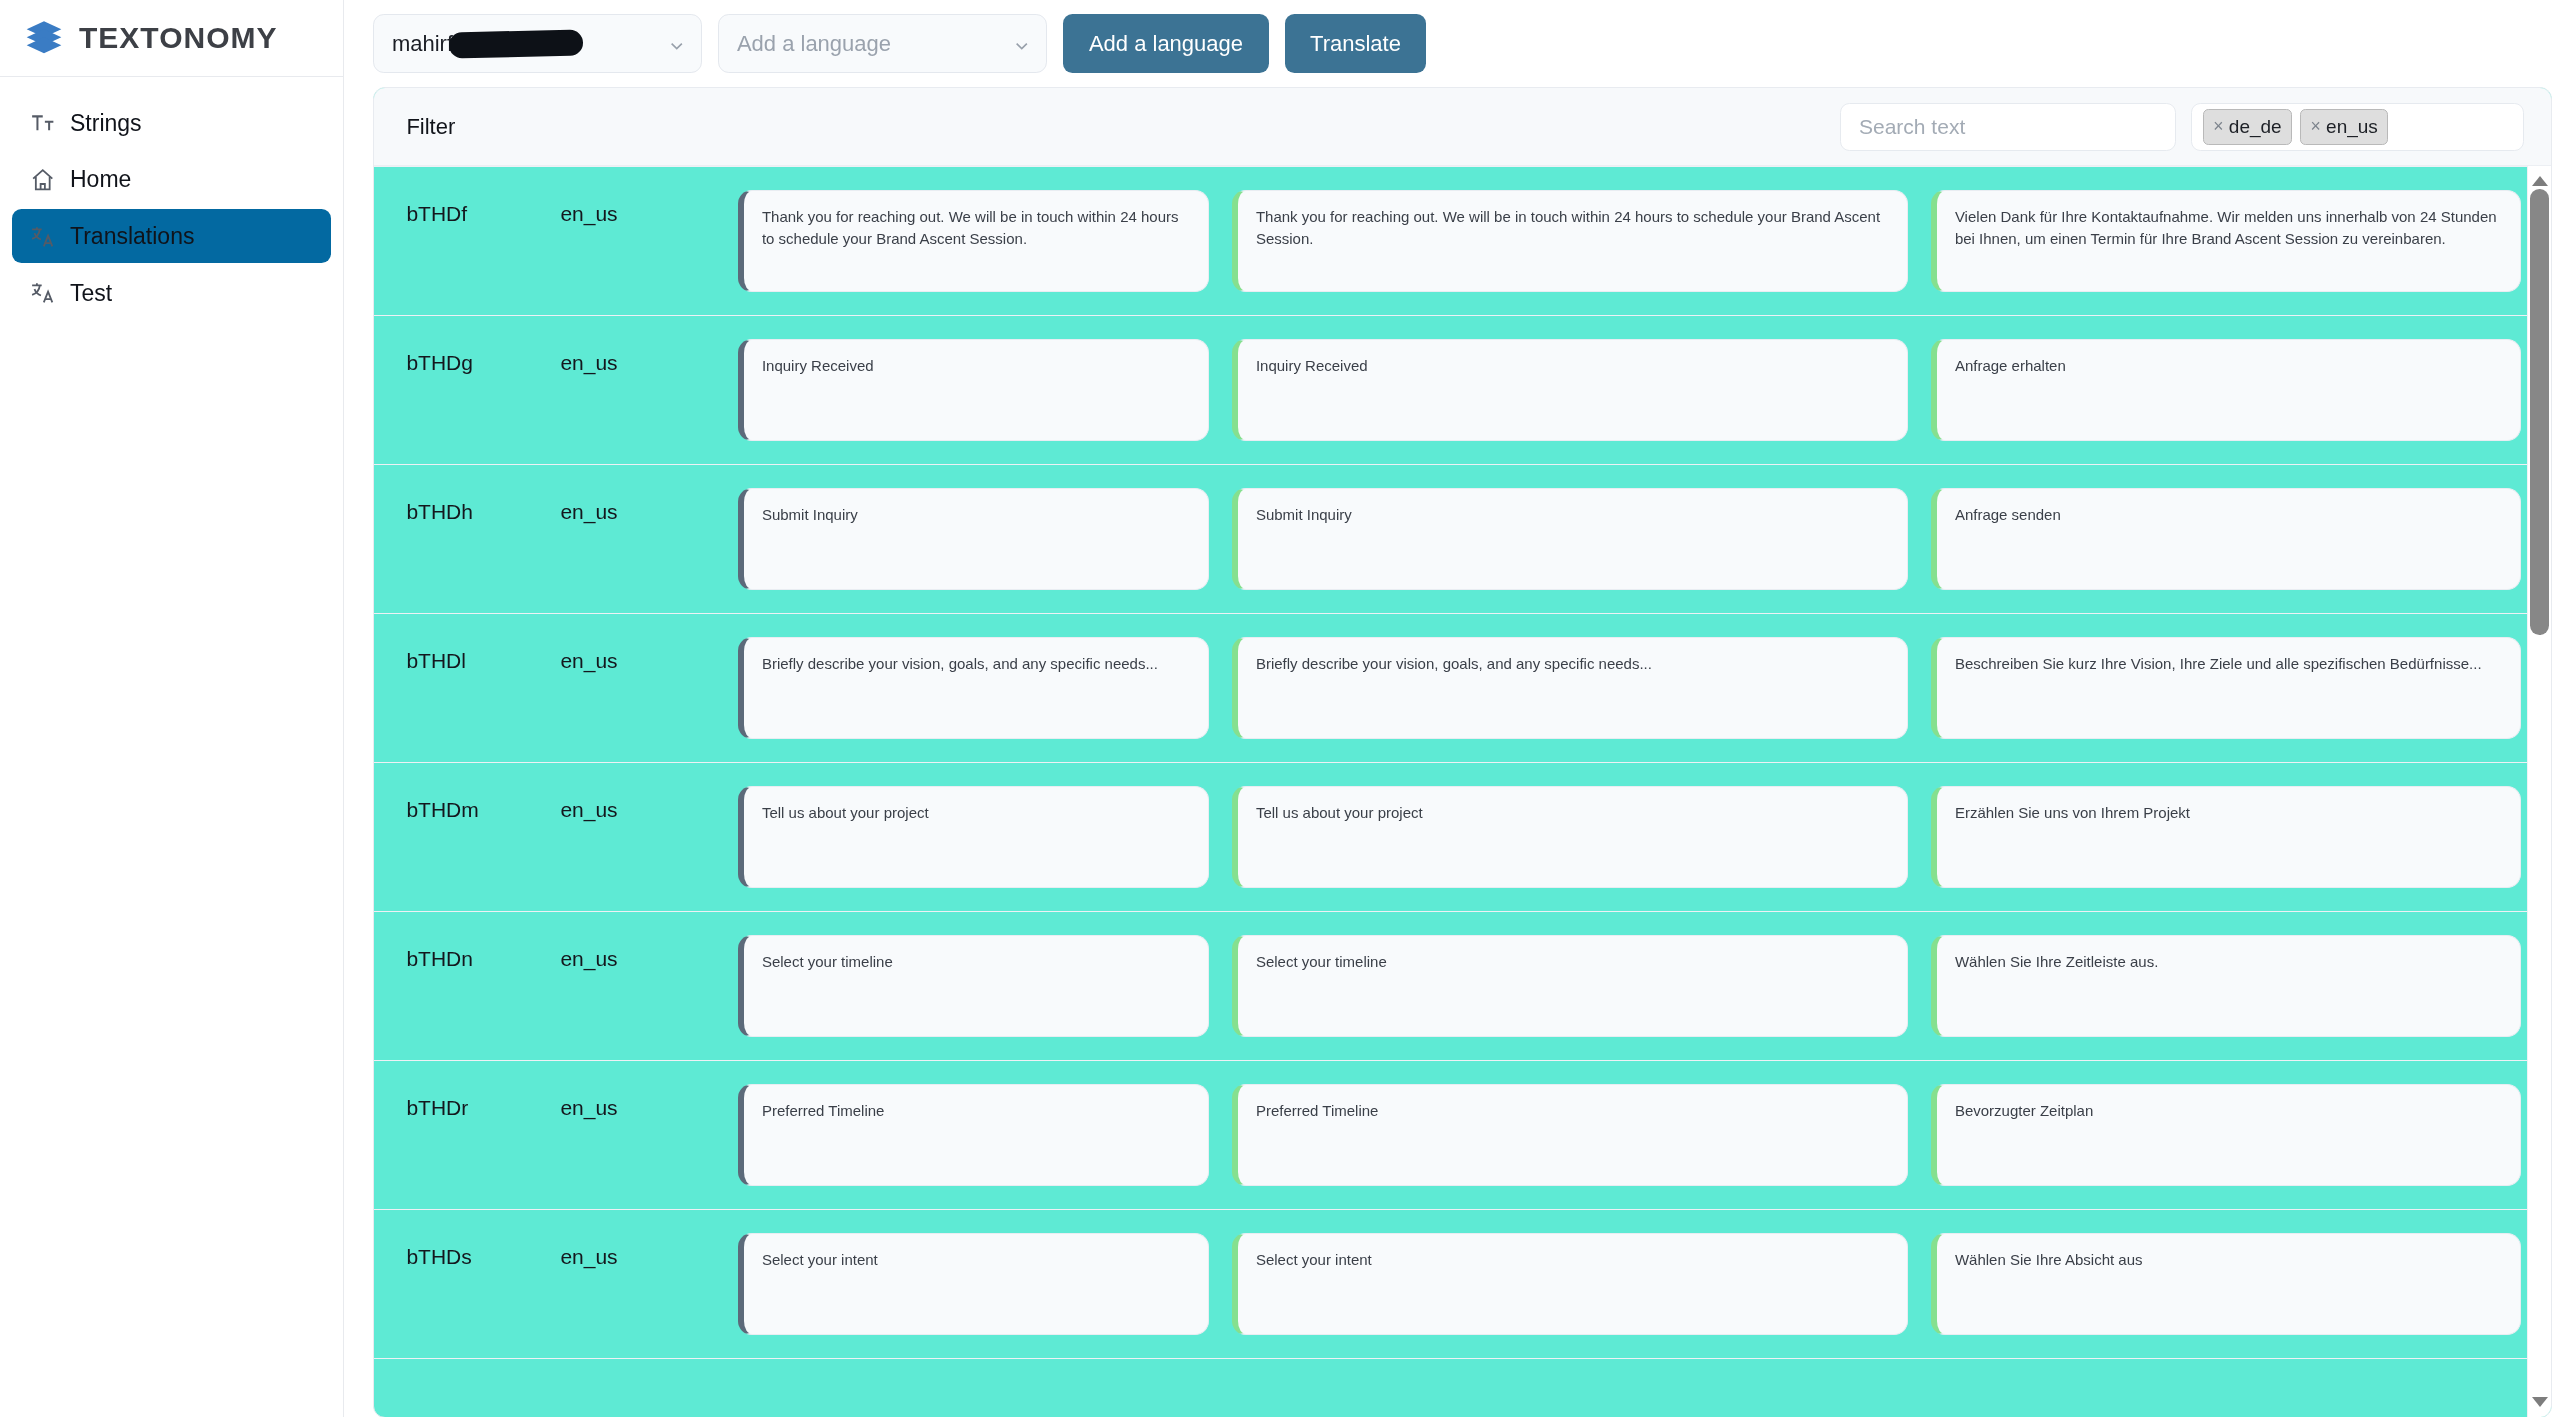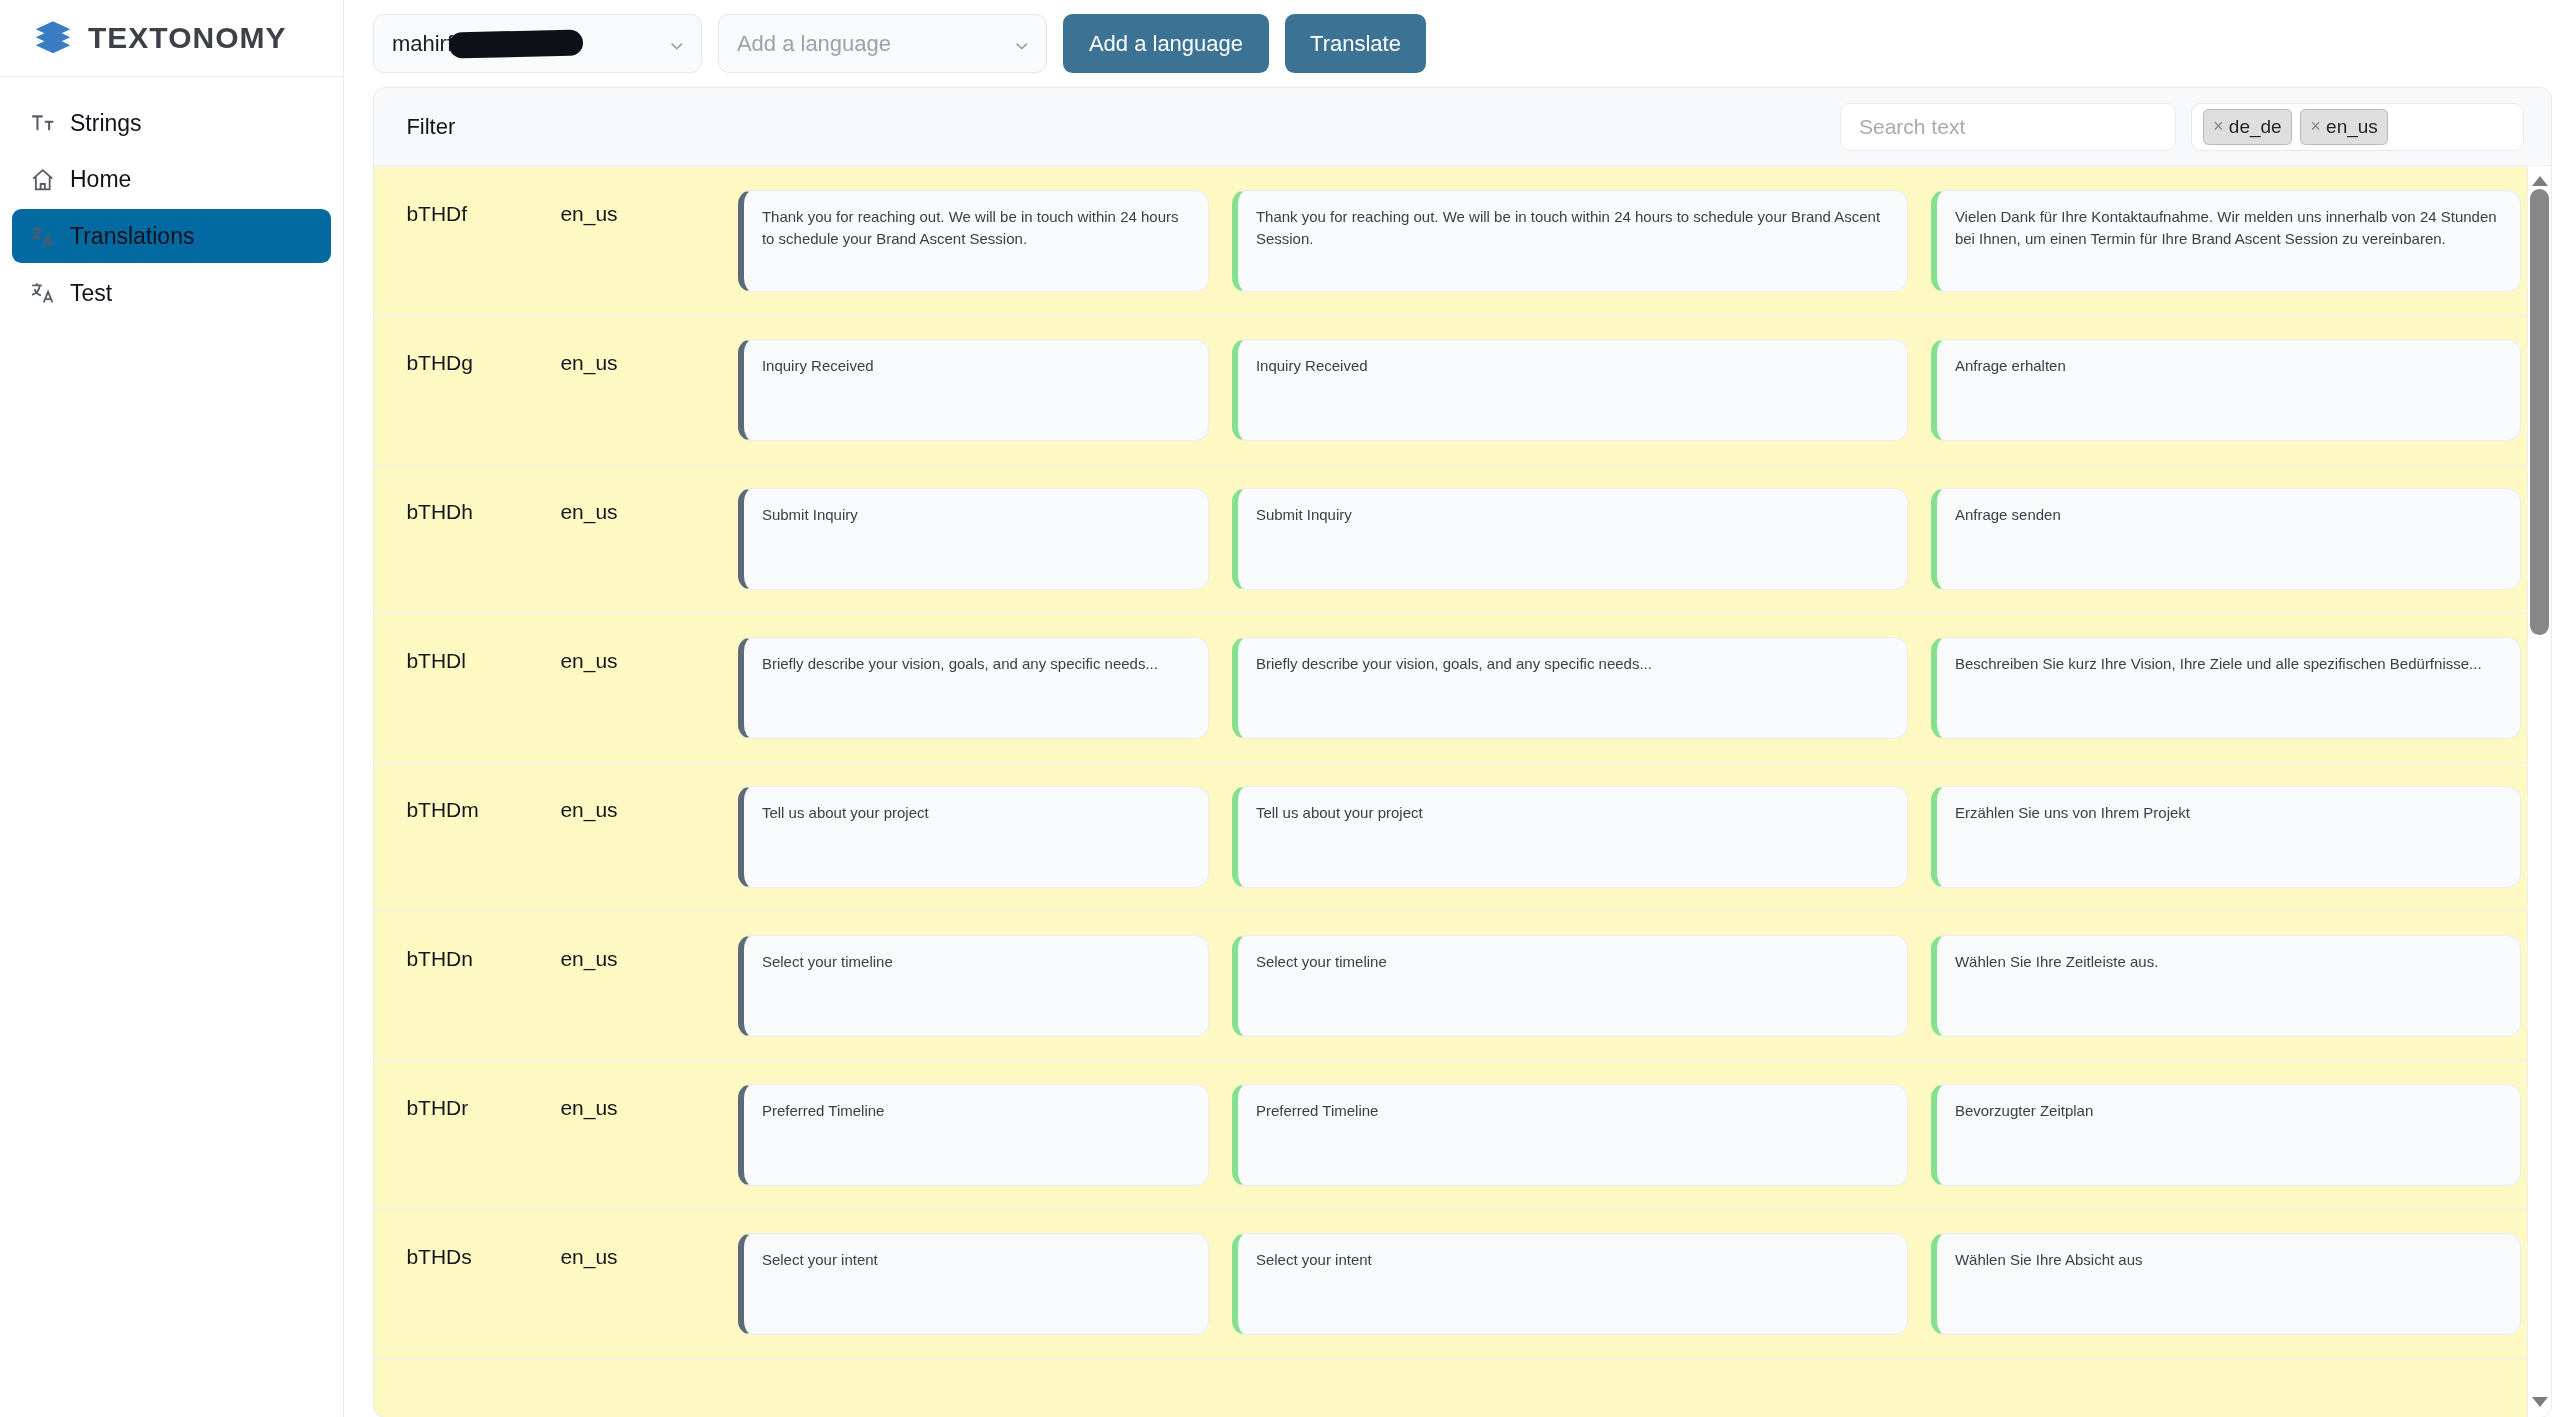--- a/index.html
+++ b/index.html
@@ -21,21 +21,21 @@
     background: #ffffff;
     border-right: 1.3px solid #e8eaee;
     display: flex;
     flex-direction: column;
   }
   .brand {
     height: 77px;
     display: flex;
     align-items: center;
     gap: 15px;
-    padding-left: 33px;
+    padding-left: 24px;
     border-bottom: 1.3px solid #e8eaee;
   }
   .brand-logo { width: 40px; height: 36px; display: block; flex: 0 0 40px; }
   .brand-name {
     font-size: 30px;
     font-weight: 700;
     letter-spacing: 1px;
     color: #3d4046;
   }
   .nav { padding: 19px 12px 0 12px; display: flex; flex-direction: column; gap: 2.7px; }
@@ -112,21 +112,21 @@
     font-size: 22px;
     font-family: "Liberation Sans", sans-serif;
     padding: 0 25.5px;
     cursor: pointer;
     white-space: nowrap;
   }
 
   
   .card {
     margin: 0 24px 0 9.4px;
-    background: #fef9c3;
+    background: #5eead4;
     border: 1.3px solid #e8ebf0;
     border-radius: 12px;
     flex: 1 1 auto;
     display: flex;
     flex-direction: column;
     overflow: hidden;
     min-height: 0;
   }
 
   .filter-bar {

